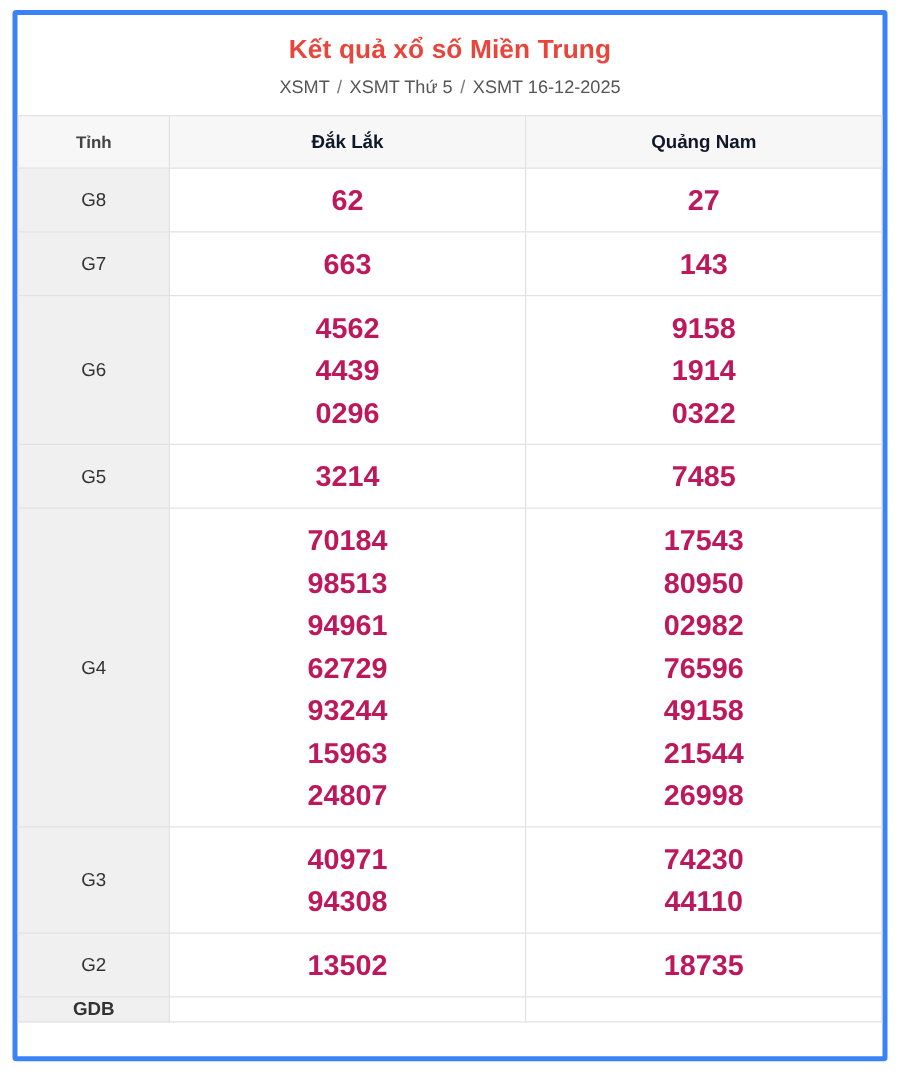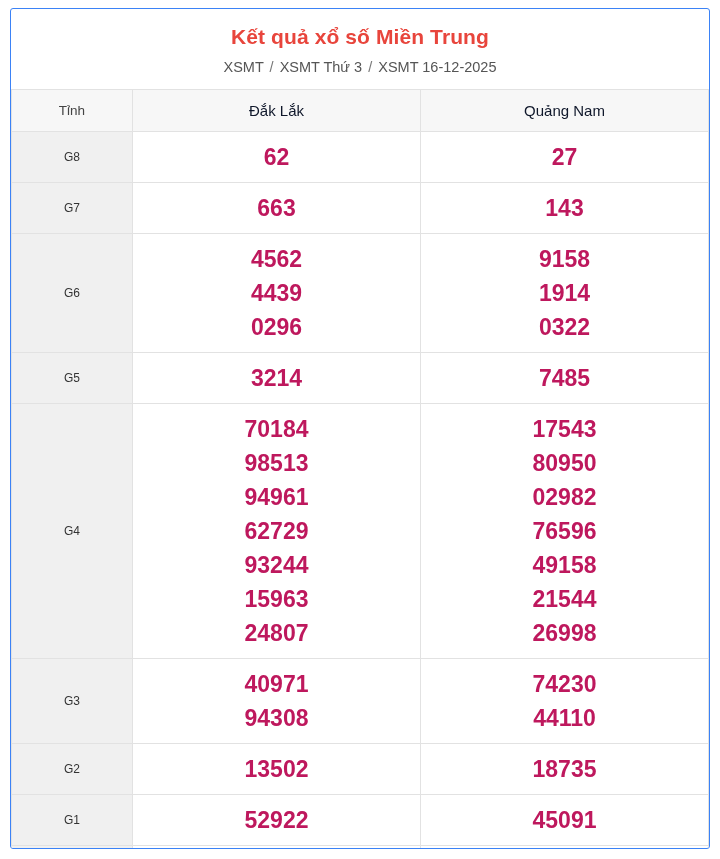--- a/index.html
+++ b/index.html
@@ -17,21 +17,21 @@
     box-sizing: border-box;
     width: 720px;
     height: 859px;
     padding: 8px 10px 10px 10px;
     background: #ffffff;
   }
   .card {
     box-sizing: border-box;
     width: 700px;
     height: 841px;
-    border: 1px solid #3b82f6;
+    border: 4px solid #3b82f6;
     border-radius: 3px;
     background: #ffffff;
     overflow: hidden;
   }
   .title {
     text-align: center;
     color: #e8453c;
     font-size: 21px;
     font-weight: bold;
     padding-top: 16px;
@@ -55,33 +55,33 @@
   }
   table.result th, table.result td {
     border: 1px solid #e2e2e2;
     text-align: center;
     vertical-align: middle;
   }
   table.result th {
     background: #f7f7f7;
     font-size: 13.5px;
     color: #444444;
-    font-weight: normal;
+    font-weight: bold;
     padding: 12px 0;
   }
   table.result th.prov {
     color: #0f172a;
     font-size: 15px;
   }
   table.result th.first, td.label {
     width: 120px;
   }
   td.label {
     background: #f0f0f0;
-    font-size: 12px;
+    font-size: 15px;
     color: #333333;
     font-weight: normal;
   }
   td.nums {
     font-size: 23px;
     font-weight: bold;
     color: #be185d;
     line-height: 34px;
     padding: 8px 0;
   }
@@ -101,21 +101,21 @@
 <body>
 
 <div class="page">
   <div class="card">
 
     <div class="title">Kết quả xổ số Miền Trung</div>
 
     <div class="subtitle">
       <span>XSMT</span>
       <span class="sep">/</span>
-      <span>XSMT Thứ 3</span>
+      <span>XSMT Thứ 5</span>
       <span class="sep">/</span>
       <span>XSMT 16-12-2025</span>
     </div>
 
     <table class="result">
       <thead>
         <tr>
           <th class="first">Tỉnh</th>
           <th class="prov">Đắk Lắk</th>
           <th class="prov">Quảng Nam</th>
@@ -204,29 +204,20 @@
         <tr>
           <td class="label">G2</td>
           <td class="nums">
             <span class="n">13502</span>
           </td>
           <td class="nums">
             <span class="n">18735</span>
           </td>
         </tr>
 
-        <tr>
-          <td class="label">G1</td>
-          <td class="nums">
-            <span class="n">52922</span>
-          </td>
-          <td class="nums">
-            <span class="n">45091</span>
-          </td>
-        </tr>
 
         <tr class="gdb">
           <td class="label">GDB</td>
           <td class="nums">
             
           </td>
           <td class="nums">
             
           </td>
         </tr>

